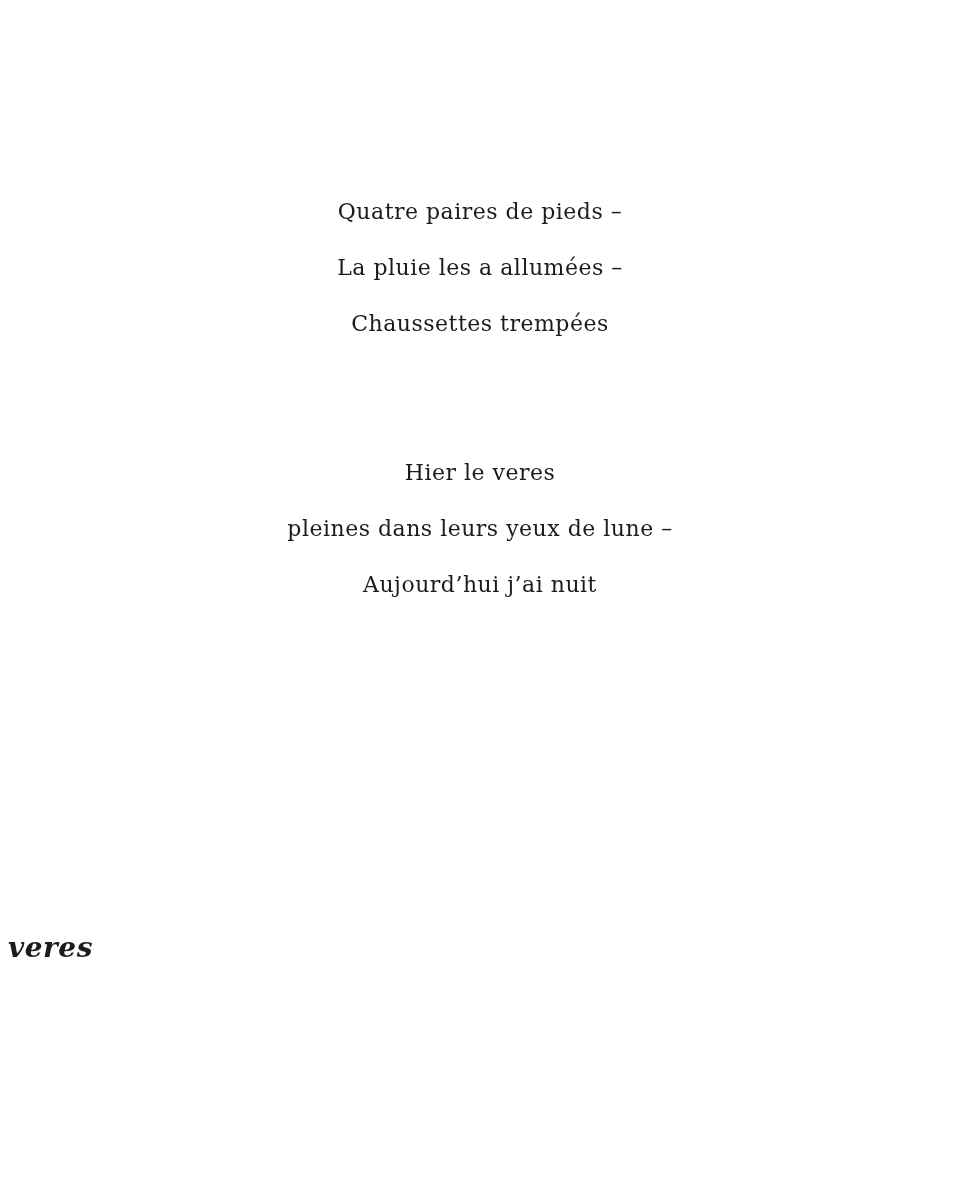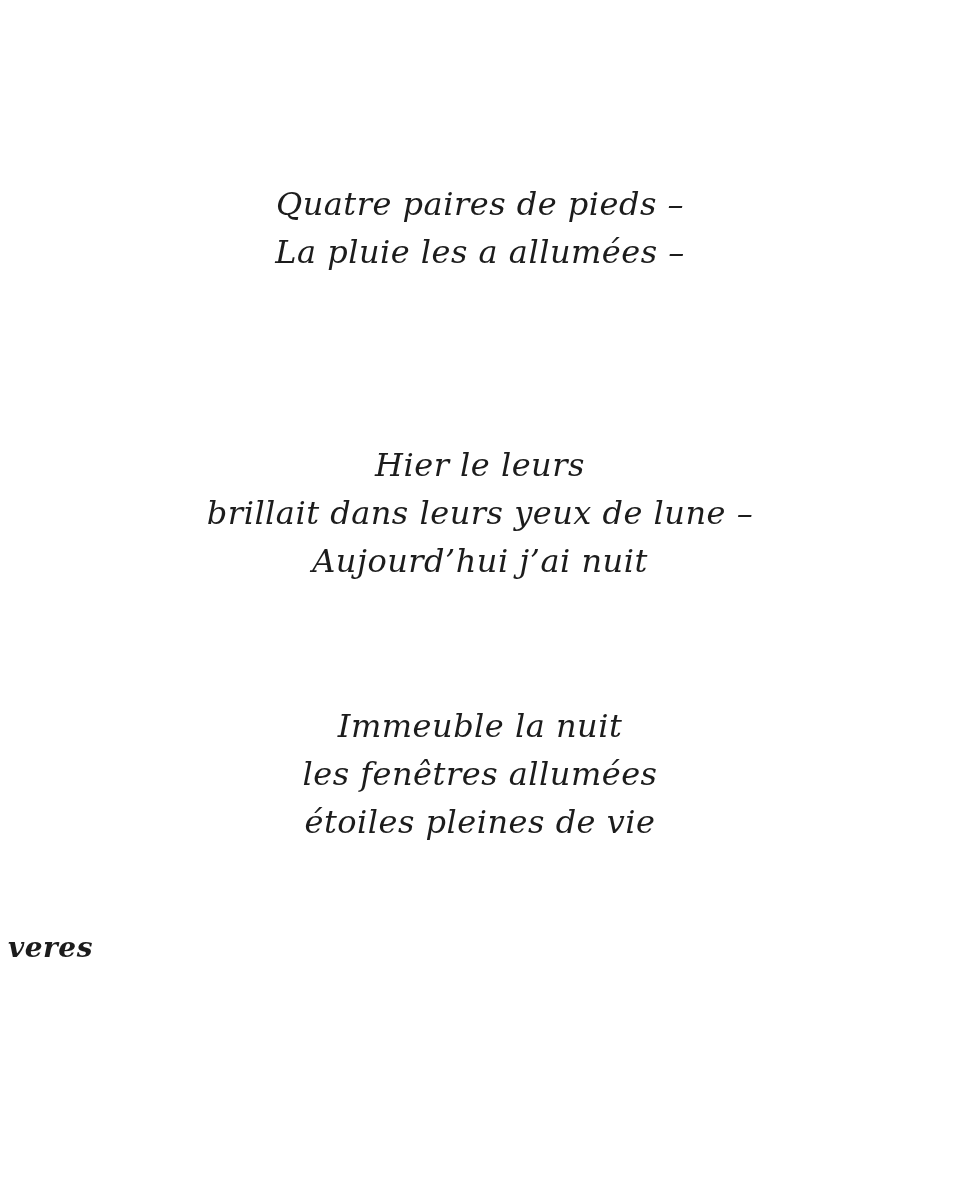--- a/index.html
+++ b/index.html
@@ -16,24 +16,23 @@
     font-family: "DejaVu Serif", serif;
     color: #1c1c1c;
   }
   .stanza {
     position: absolute;
     left: 0;
     width: 100%;
     text-align: center;
   }
   .stanza p {
-    margin: 4px;
-    font-size: 32px;
+    margin: 12px;
+    font-size: 22px;
     line-height: 44px;
-    font-style: italic;
     letter-spacing: 0.5px;
   }
   .stanza-1 { top: 178px; }
   .stanza-2 { top: 439px; }
   .stanza-3 { top: 700px; }
   .signature {
     position: absolute;
     left: 0;
     top: 918px;
     width: 100%;
@@ -47,29 +46,25 @@
   }
 </style>
 </head>
 <body>
 
 <div class="page">
 
   <section class="stanza stanza-1">
     <p>Quatre paires de pieds –</p>
     <p>La pluie les a allumées –</p>
+    <p>Chaussettes trempées</p>
   </section>
 
   <section class="stanza stanza-2">
-    <p>Hier le leurs</p>
-    <p>brillait dans leurs yeux de lune –</p>
+    <p>Hier le veres</p>
+    <p>pleines dans leurs yeux de lune –</p>
     <p>Aujourd’hui j’ai nuit</p>
   </section>
 
-  <section class="stanza stanza-3">
-    <p>Immeuble la nuit</p>
-    <p>les fenêtres allumées</p>
-    <p>étoiles pleines de vie</p>
-  </section>
 
   <p class="signature">veres</p>
 
 </div>
 
 </body></html>

